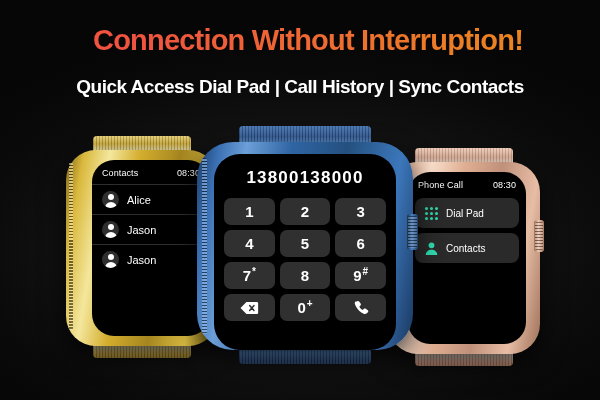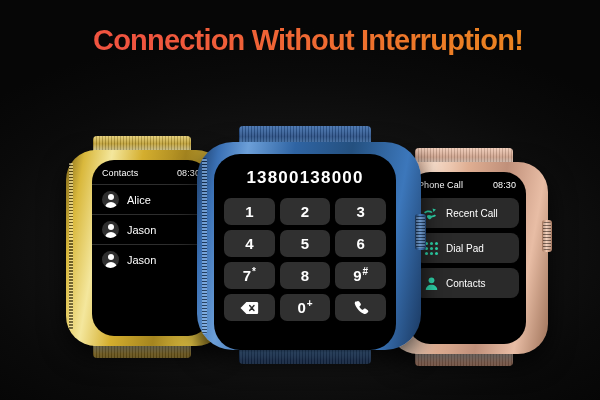--- a/index.html
+++ b/index.html
@@ -33,21 +33,20 @@
   .watch{position:absolute;}
   .band{
     position:absolute;left:50%;transform:translateX(-50%);
     border-radius:4px;
   }
   .band.top{top:0;}
   .band.bot{bottom:0;}
   .case{
     position:absolute;left:0;border-radius:30px;
     box-shadow:0 10px 26px rgba(0,0,0,.75);
-    padding-left:8px;
   }
   .screen{
     position:absolute;background:#000;overflow:hidden;border-radius:22px;
   }
   .crown{
     position:absolute;border-radius:3px;
   }
   .crown .ridges{
     position:absolute;inset:2px 1px;
     background-image:repeating-linear-gradient(180deg,rgba(0,0,0,.45) 0 1px,rgba(255,255,255,.18) 1px 3px);
@@ -167,20 +166,21 @@
   .menu-row .lbl{color:#ffffff;font-size:10px;}
   .dotgrid{display:grid;grid-template-columns:repeat(3,3px);grid-template-rows:repeat(3,3px);gap:2px;}
   .dotgrid i{display:block;width:3px;height:3px;border-radius:50%;background:#2fd9ad;}
 </style>
 </head>
 <body>
 
 <div class="stage">
 
   <div class="headline">Connection Without Interruption!</div>
+  <div class="subhead">Quick Access Dial Pad | Call History | Sync Contacts</div>
 
   <div class="watch" id="watch-gold">
     <div class="band top" style="height:26px;"></div>
     <div class="band bot" style="height:26px;"></div>
     <div class="case">
       <div class="screen">
         <div class="sc-head">
           <span class="t">Contacts</span>
           <span class="t">08:30</span>
         </div>
@@ -208,31 +208,20 @@
       <div class="crown">
           <span class="ridges"></span>
         </div>
       <div class="screen">
         <div class="sc-head">
           <span class="t">Phone Call</span>
           <span class="t">08:30</span>
         </div>
         <div class="menu-list">
 
-          <div class="menu-row">
-            <span class="ic">
-              <svg width="16" height="16" viewBox="0 0 16 16">
-                <path d="M2.2 8.4c.9-.7 2.1-1.2 3.3-1.2 1.1 0 2.1.3 3 .9l1-1.2c-1.2-.8-2.6-1.3-4-1.3-1.7 0-3.3.6-4.5 1.7z" fill="#2fd9ad"></path>
-                <path d="M9.5 3.4l3.4 1.1-2.4 2.4z" fill="#2fd9ad"></path>
-                <path d="M4.3 10.6c-.5.5-.5 1.3 0 1.9l1.4 1.4c.5.5 1.3.5 1.8 0l1-1c.4-.4.4-1 0-1.4l-1-.9c-.4-.4-1-.4-1.4 0l-.3.3-.6-.6z" fill="#2fd9ad"></path>
-                <path d="M13.8 11.6c-.9.7-2.1 1.2-3.3 1.2-1.1 0-2.1-.3-3-.9l-1 1.2c1.2.8 2.6 1.3 4 1.3 1.7 0 3.3-.6 4.5-1.7z" fill="#2fd9ad" transform="translate(-2,-2)"></path>
-              </svg>
-            </span>
-            <span class="lbl">Recent Call</span>
-          </div>
 
           <div class="menu-row">
             <span class="ic">
               <span class="dotgrid">
                   <i></i>
                   <i></i>
                   <i></i>
                   <i></i>
                   <i></i>
                   <i></i>

